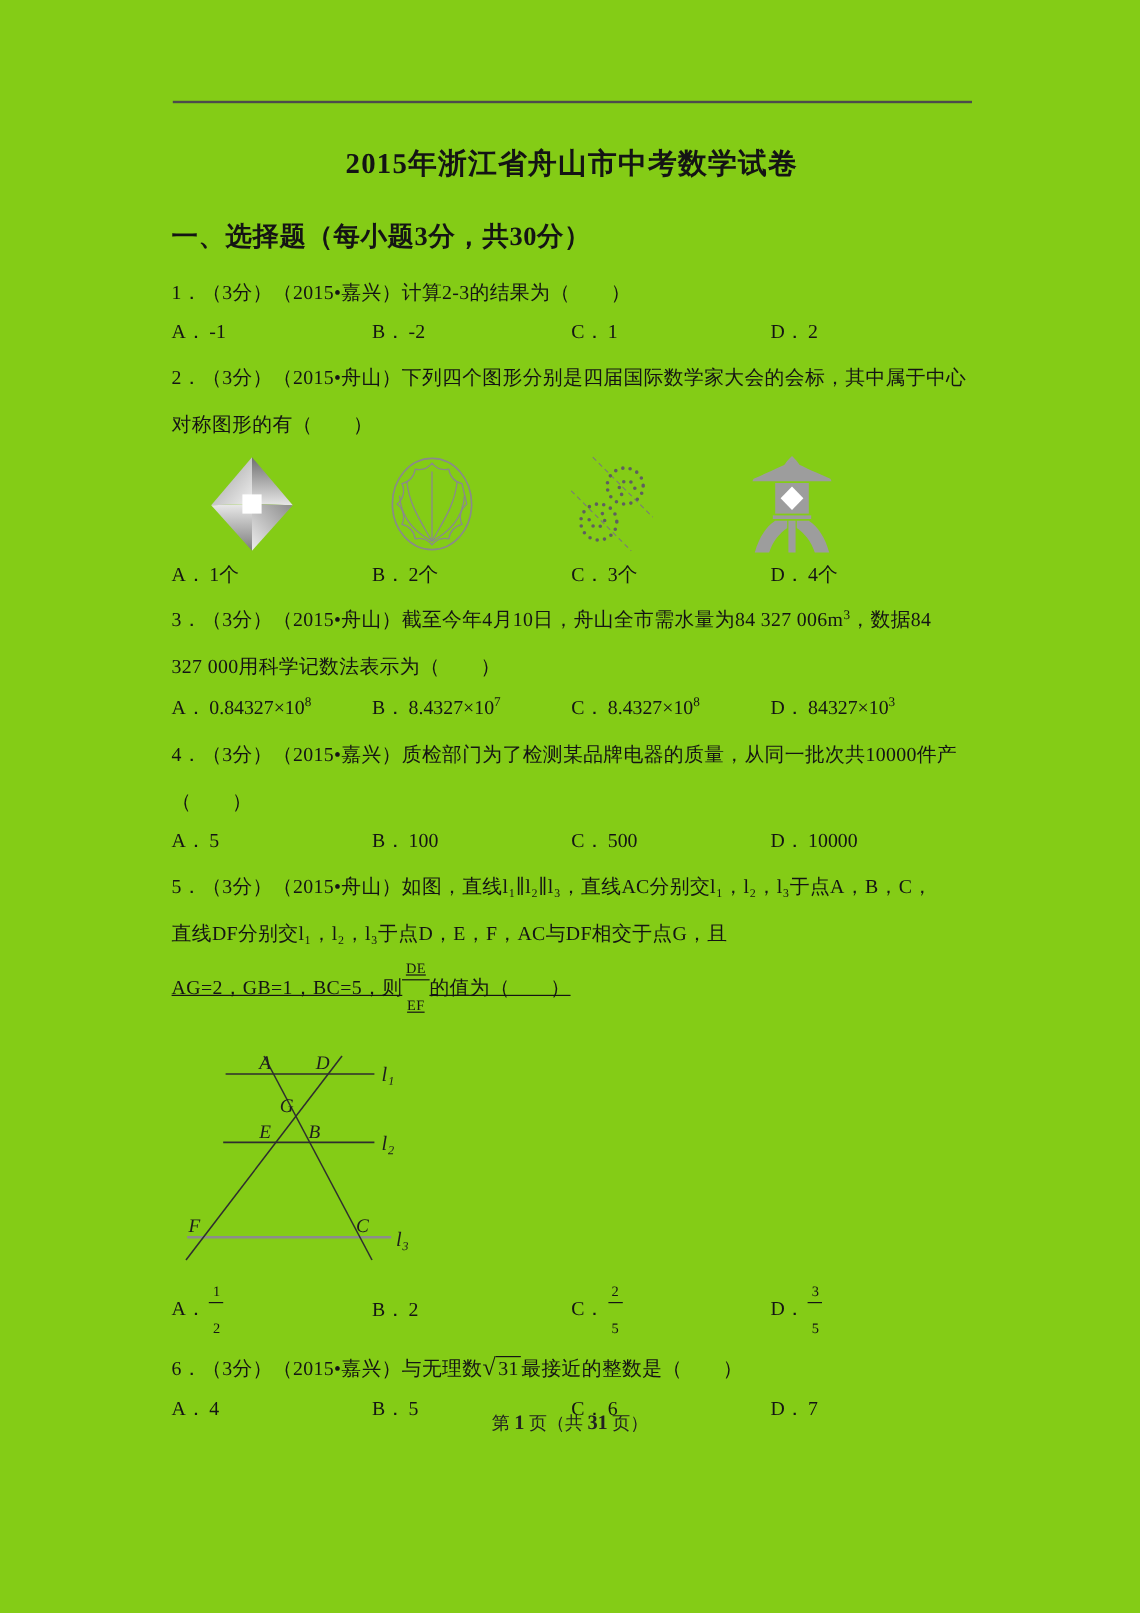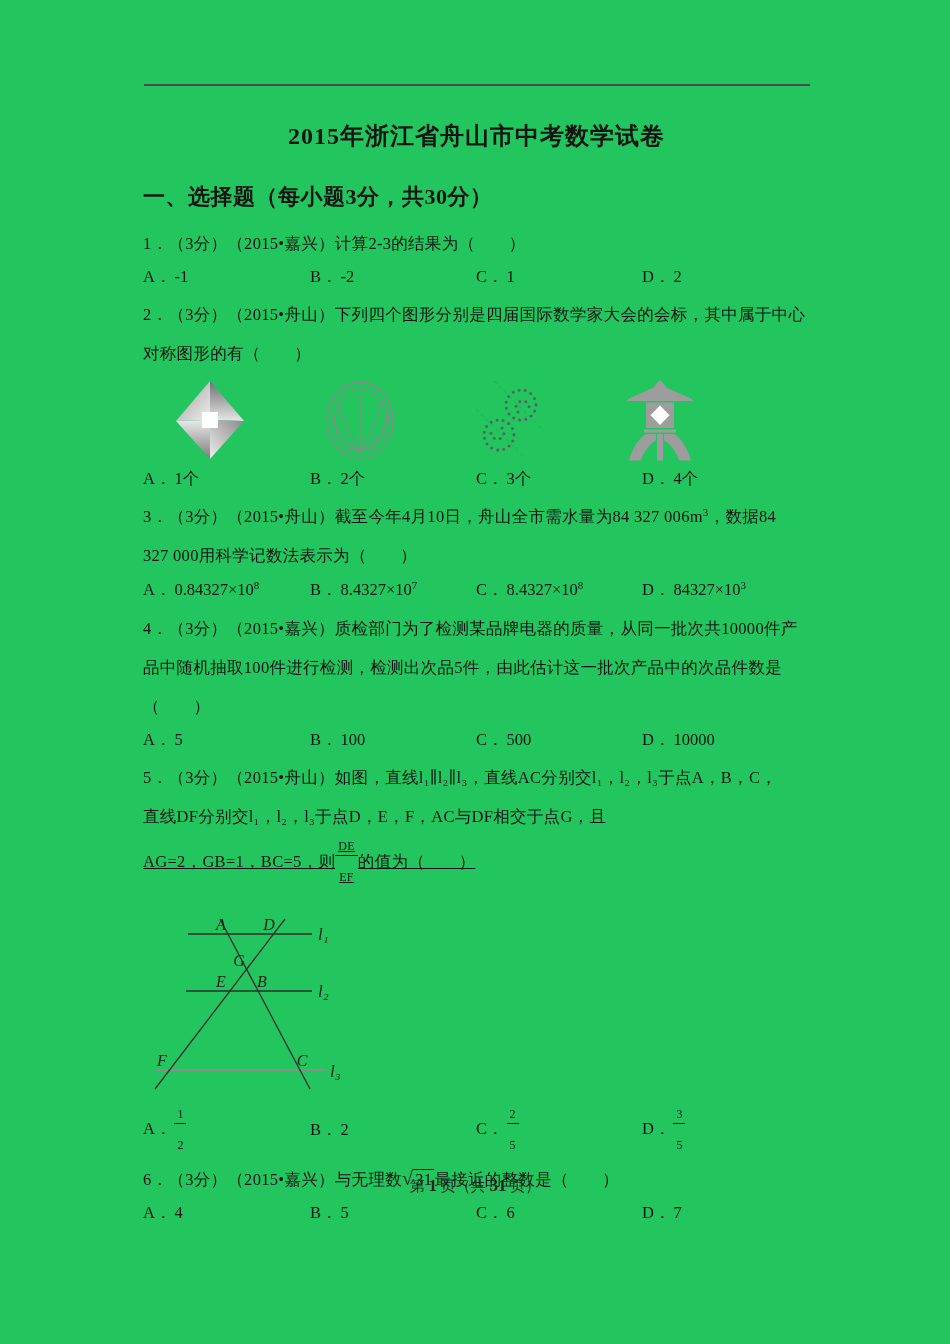--- a/index.html
+++ b/index.html
@@ -1,16 +1,16 @@
 <!DOCTYPE html>
 <html><head>
 <meta charset="utf-8">
 <style>
   html,body{margin:0;padding:0;background:#fff;}
-  .page{position:relative;width:950px;height:1344px;background:#22c55e;overflow:hidden;
+  .page{position:relative;width:950px;height:1344px;background:#84cc16;overflow:hidden;
         font-family:"Liberation Serif","DejaVu Serif",serif;color:#141414;}
   .rule{position:absolute;left:144px;top:84px;width:666px;height:2.4px;background:#4c4c4c;}
   .content{position:absolute;left:143px;top:0;width:667px;}
   .title{margin:120px 0 0 0;text-align:center;font-size:24px;font-weight:bold;letter-spacing:1px;}
   .sec-heading{margin:30px 0 0 0;font-size:22px;font-weight:bold;letter-spacing:.5px;}
   p.qline{margin:0;font-size:16.5px;line-height:39px;letter-spacing:.3px;}
   p.qline.first{margin-top:12px;}
   p.qline.gap{margin-top:4px;}
   .opts{display:grid;grid-template-columns:167px 166px 166px 1fr;align-items:center;
         font-size:16.5px;height:28px;margin:0;}
@@ -132,21 +132,20 @@
     <p class="qline gap"><span>3．（3分）（2015•舟山）截至今年4月10日，舟山全市需水量为84 327 006m</span><sup>3</sup><span>，数据84</span></p>
     <p class="qline">327 000用科学记数法表示为（　　）</p>
     <div class="opts suprow">
       <div><span class="opt-label">A．</span><span>0.84327×10</span><sup>8</sup></div>
       <div><span class="opt-label">B．</span><span>8.4327×10</span><sup>7</sup></div>
       <div><span class="opt-label">C．</span><span>8.4327×10</span><sup>8</sup></div>
       <div><span class="opt-label">D．</span><span>84327×10</span><sup>3</sup></div>
     </div>
 
     <p class="qline gap">4．（3分）（2015•嘉兴）质检部门为了检测某品牌电器的质量，从同一批次共10000件产</p>
-    <p class="qline">品中随机抽取100件进行检测，检测出次品5件，由此估计这一批次产品中的次品件数是</p>
     <p class="qline">（　　）</p>
     <div class="opts">
       <div><span class="opt-label">A．</span><span>5</span></div>
       <div><span class="opt-label">B．</span><span>100</span></div>
       <div><span class="opt-label">C．</span><span>500</span></div>
       <div><span class="opt-label">D．</span><span>10000</span></div>
     </div>
 
     <p class="qline gap">5．（3分）（2015•舟山）如图，直线l₁∥l₂∥l₃，直线AC分别交l₁，l₂，l₃于点A，B，C，</p>
     <p class="qline">直线DF分别交l₁，l₂，l₃于点D，E，F，AC与DF相交于点G，且</p>

